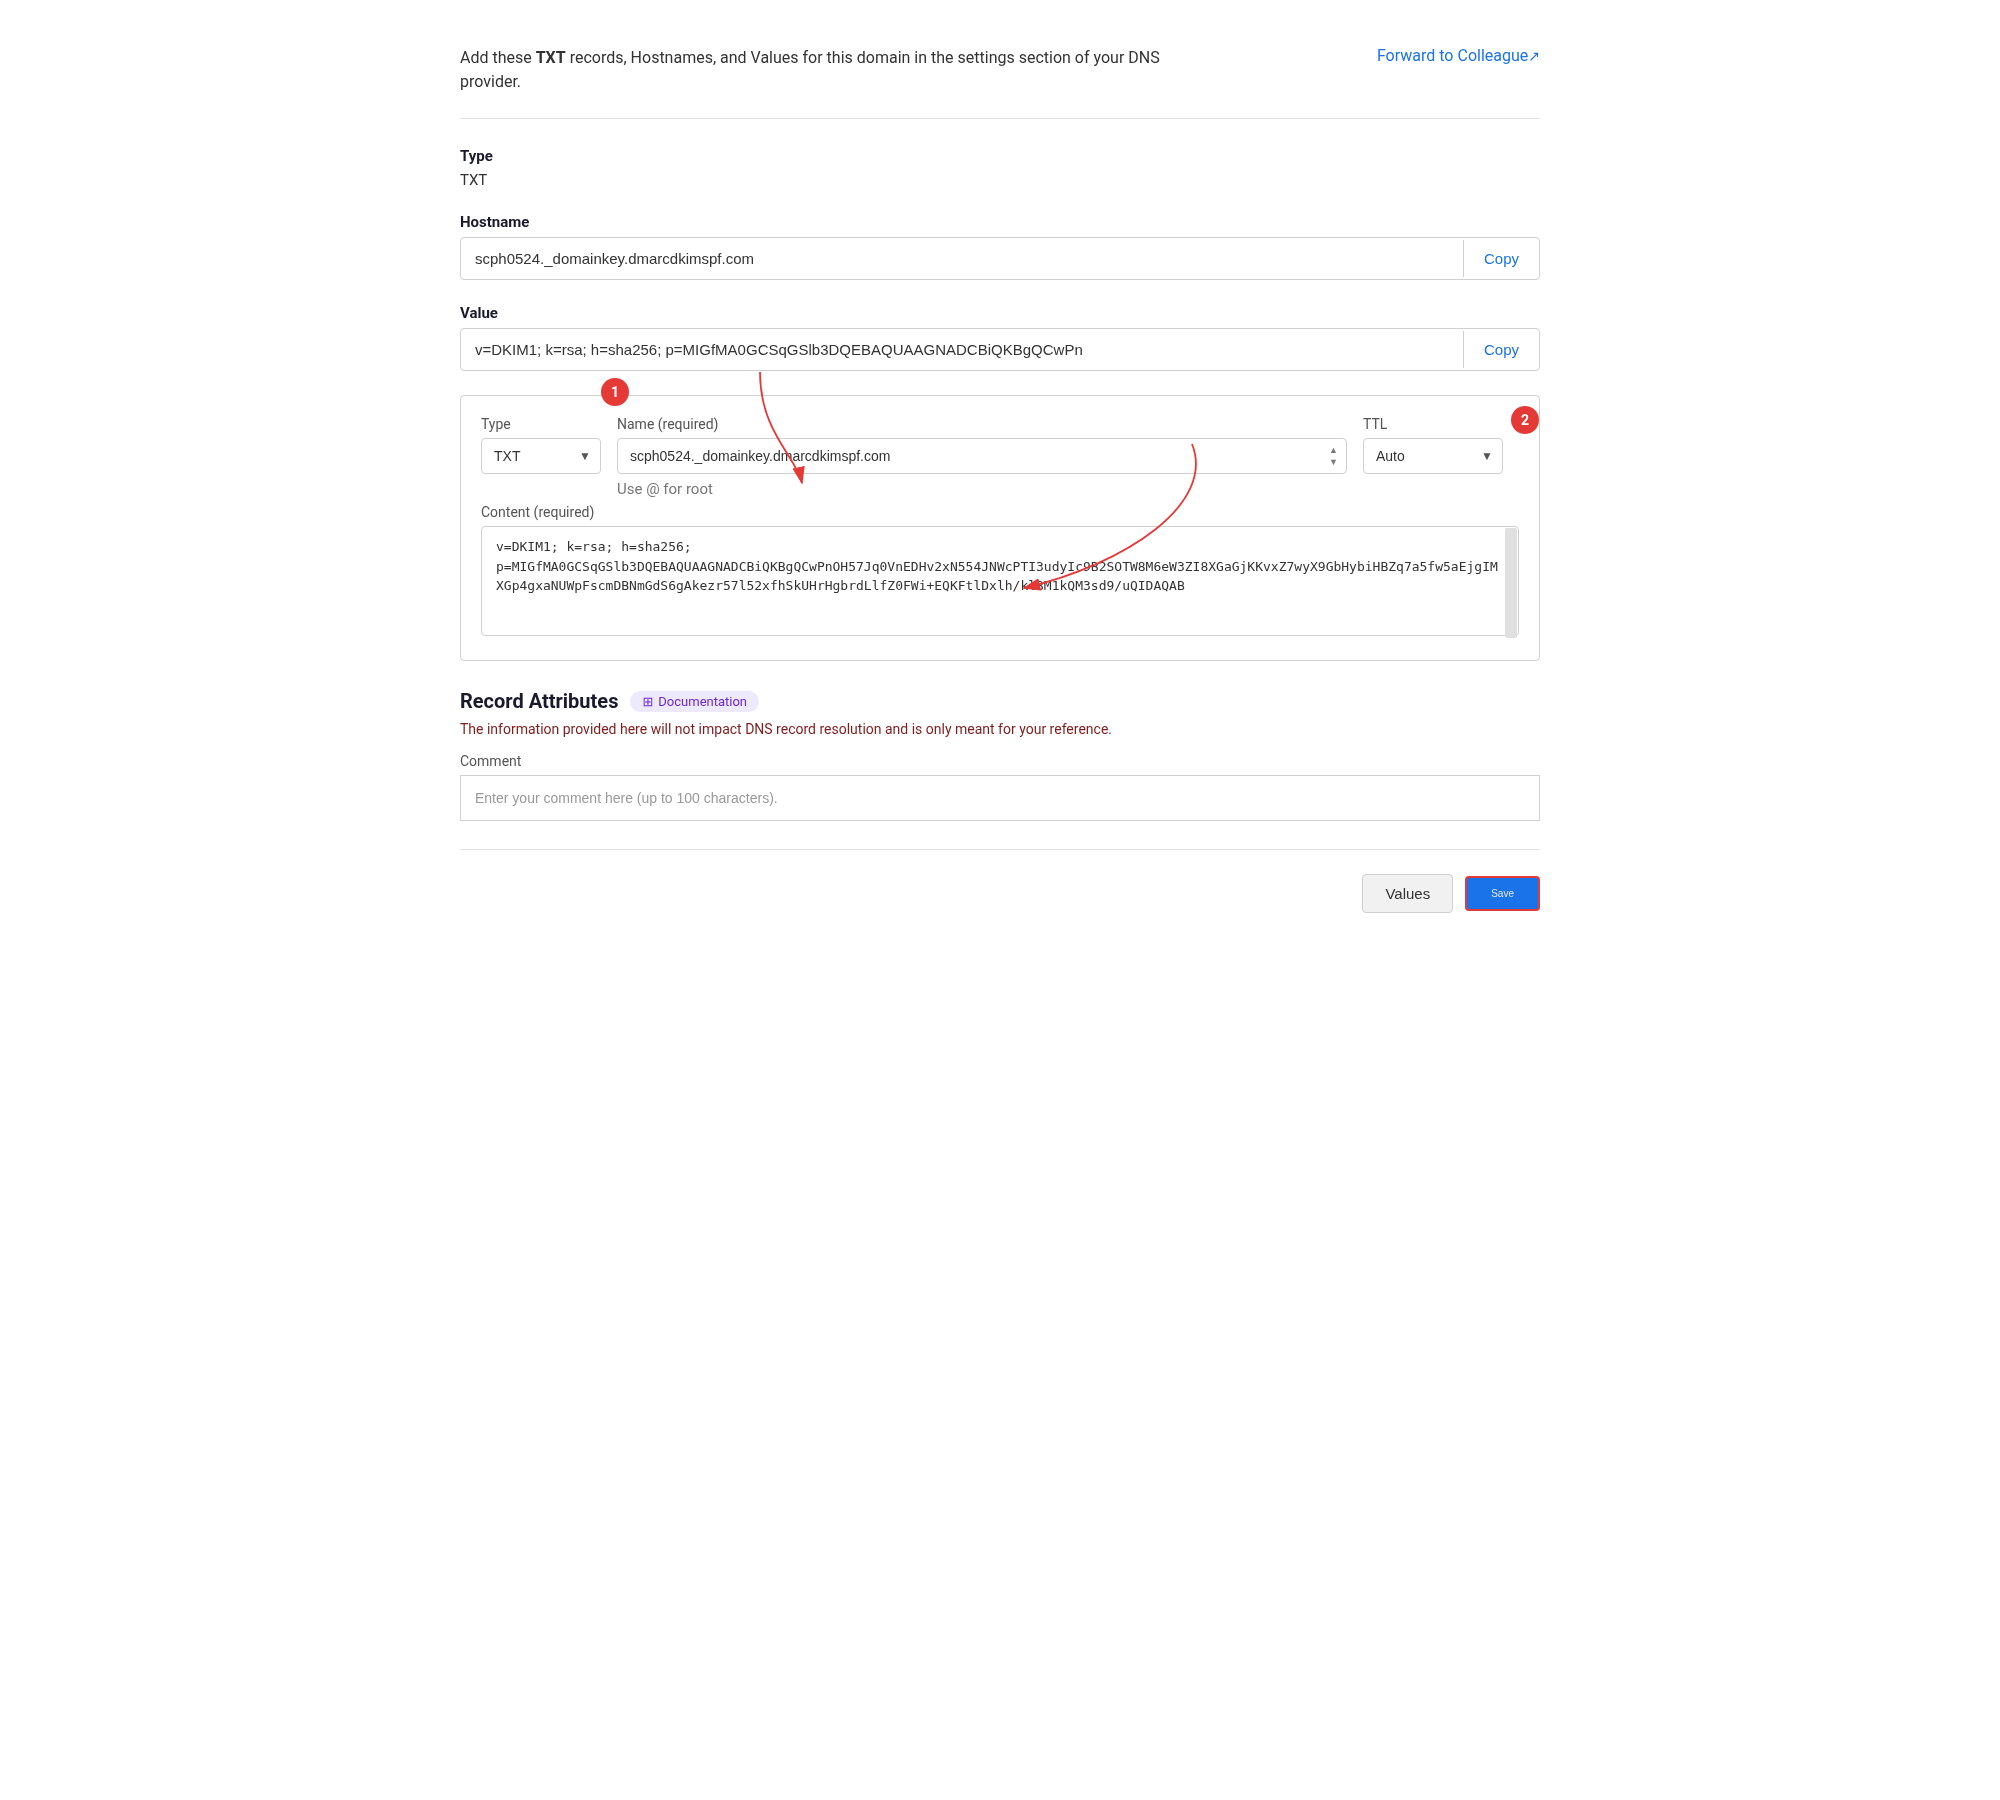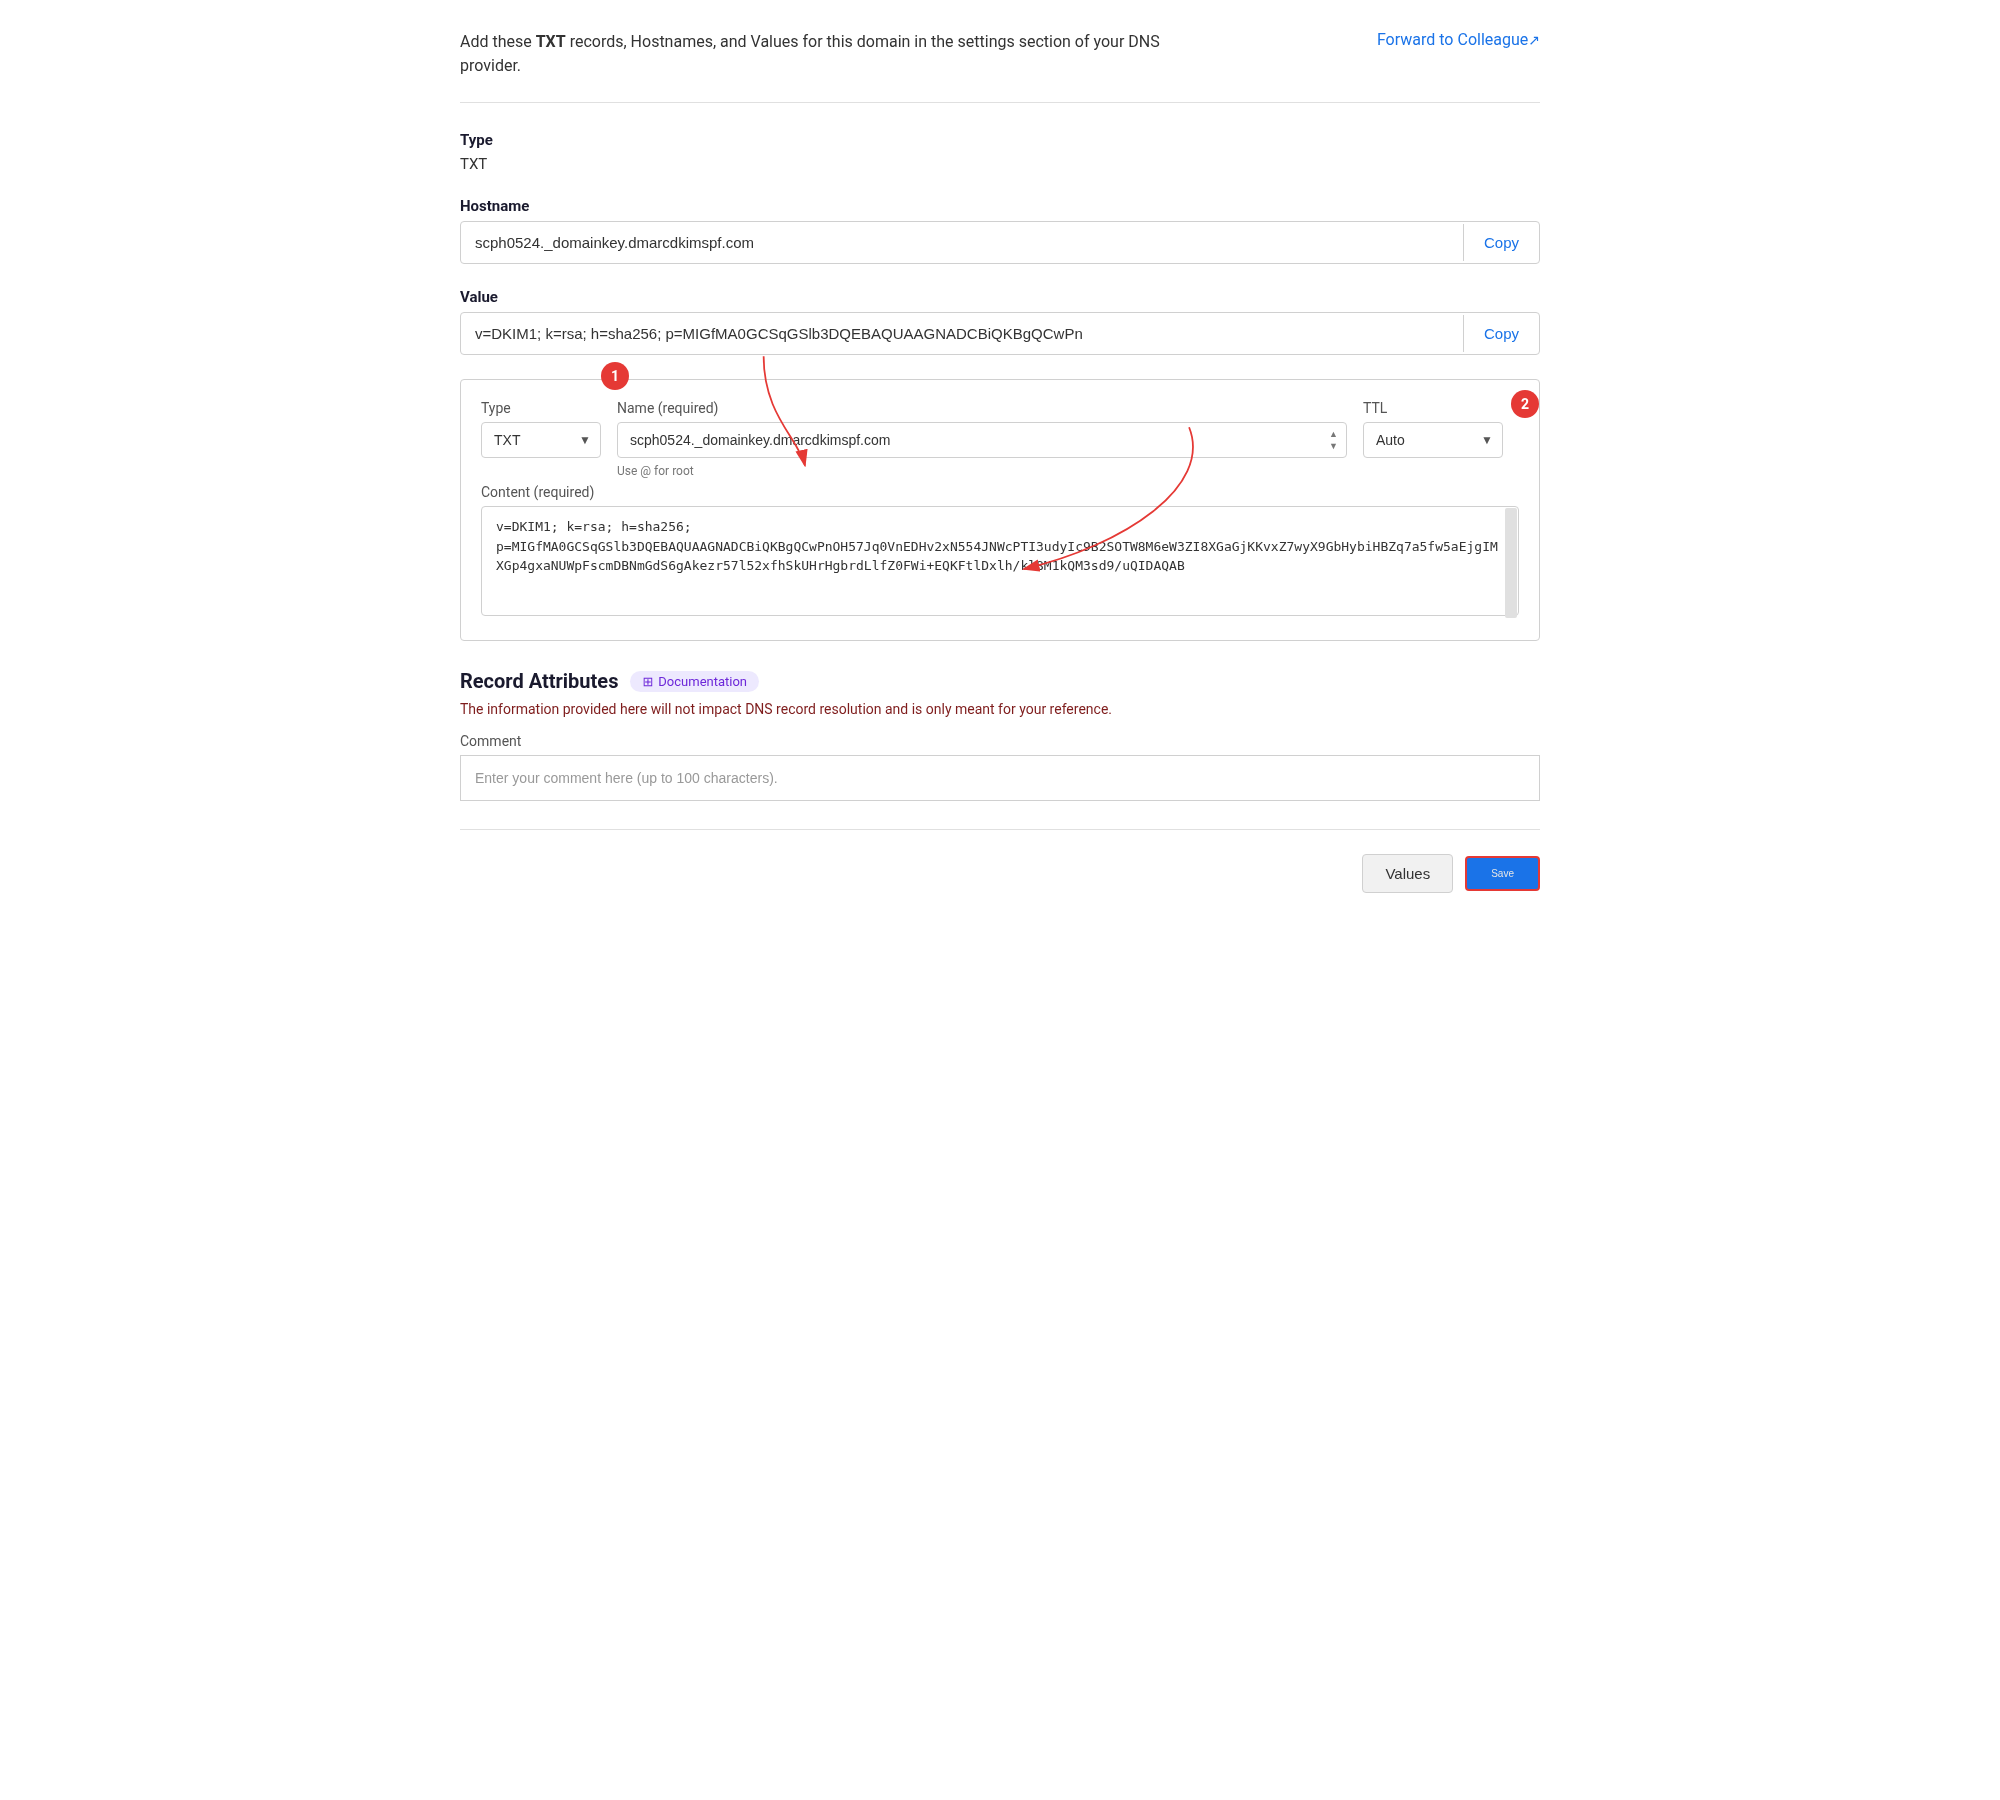--- a/index.html
+++ b/index.html
@@ -4,21 +4,21 @@
   <style>
     * { box-sizing: border-box; margin: 0; padding: 0; }
     body {
       font-family: -apple-system, BlinkMacSystemFont, 'Segoe UI', Roboto, sans-serif;
       background: #fff;
       color: #1a1a2e;
       font-size: 16px;
     }
     .page-wrapper {
       max-width: 1160px;
-      margin: 0 auto;
+      margin: 16px auto;
       padding: 30px 40px;
       background: #fff;
     }
     .top-section {
       display: flex;
       justify-content: space-between;
       align-items: flex-start;
       padding-bottom: 24px;
       border-bottom: 1px solid #e0e0e0;
       margin-bottom: 28px;
@@ -156,21 +156,21 @@
     .spinner-btns button {
       background: transparent;
       border: none;
       cursor: pointer;
       font-size: 9px;
       color: #777;
       padding: 1px 3px;
       line-height: 1;
     }
     .hint-text {
-      font-size: 12px;
+      font-size: 15px;
       color: #777;
     }
     .content-label {
       font-size: 14px;
       color: #555;
       margin-bottom: 6px;
     }
     .content-textarea-wrapper {
       position: relative;
     }

